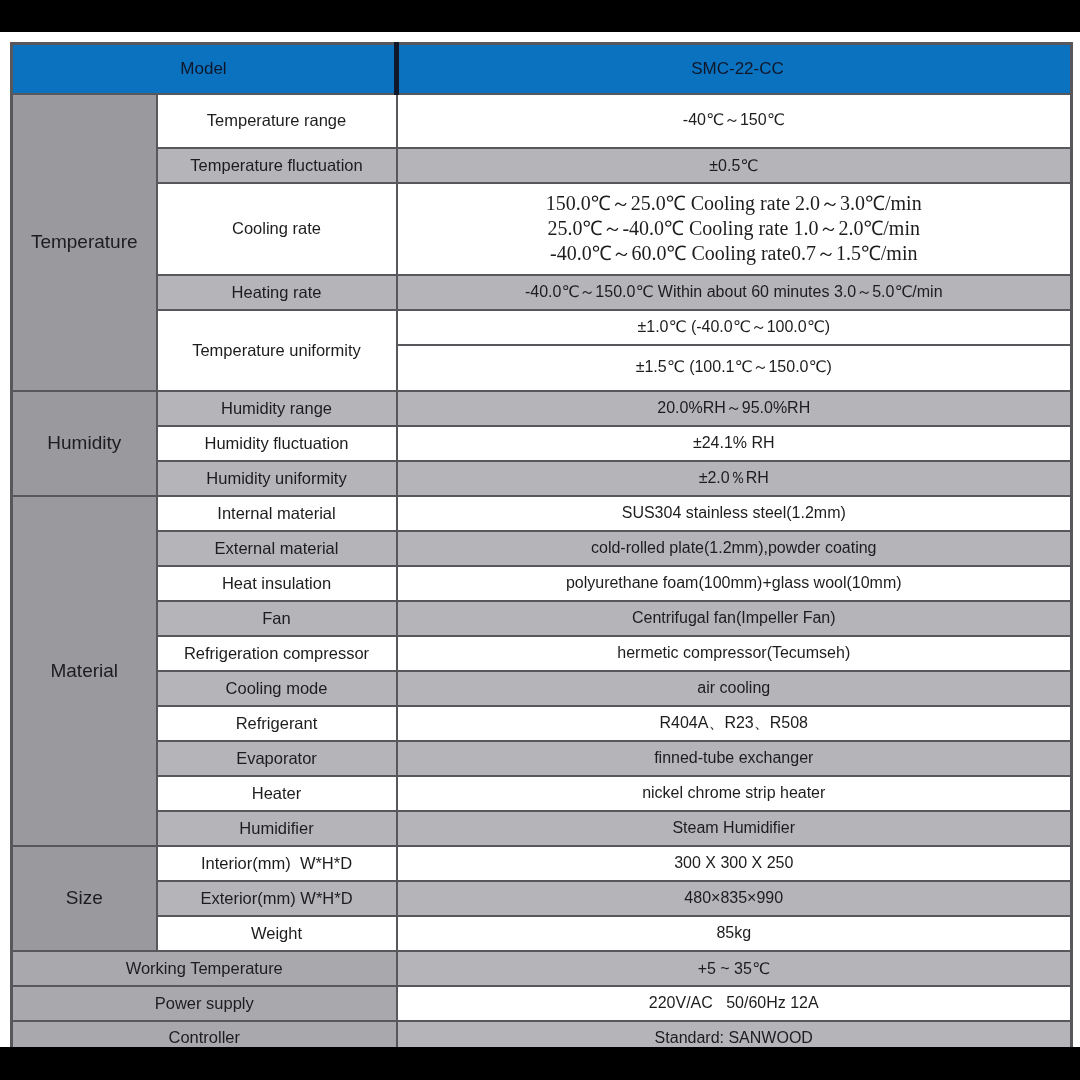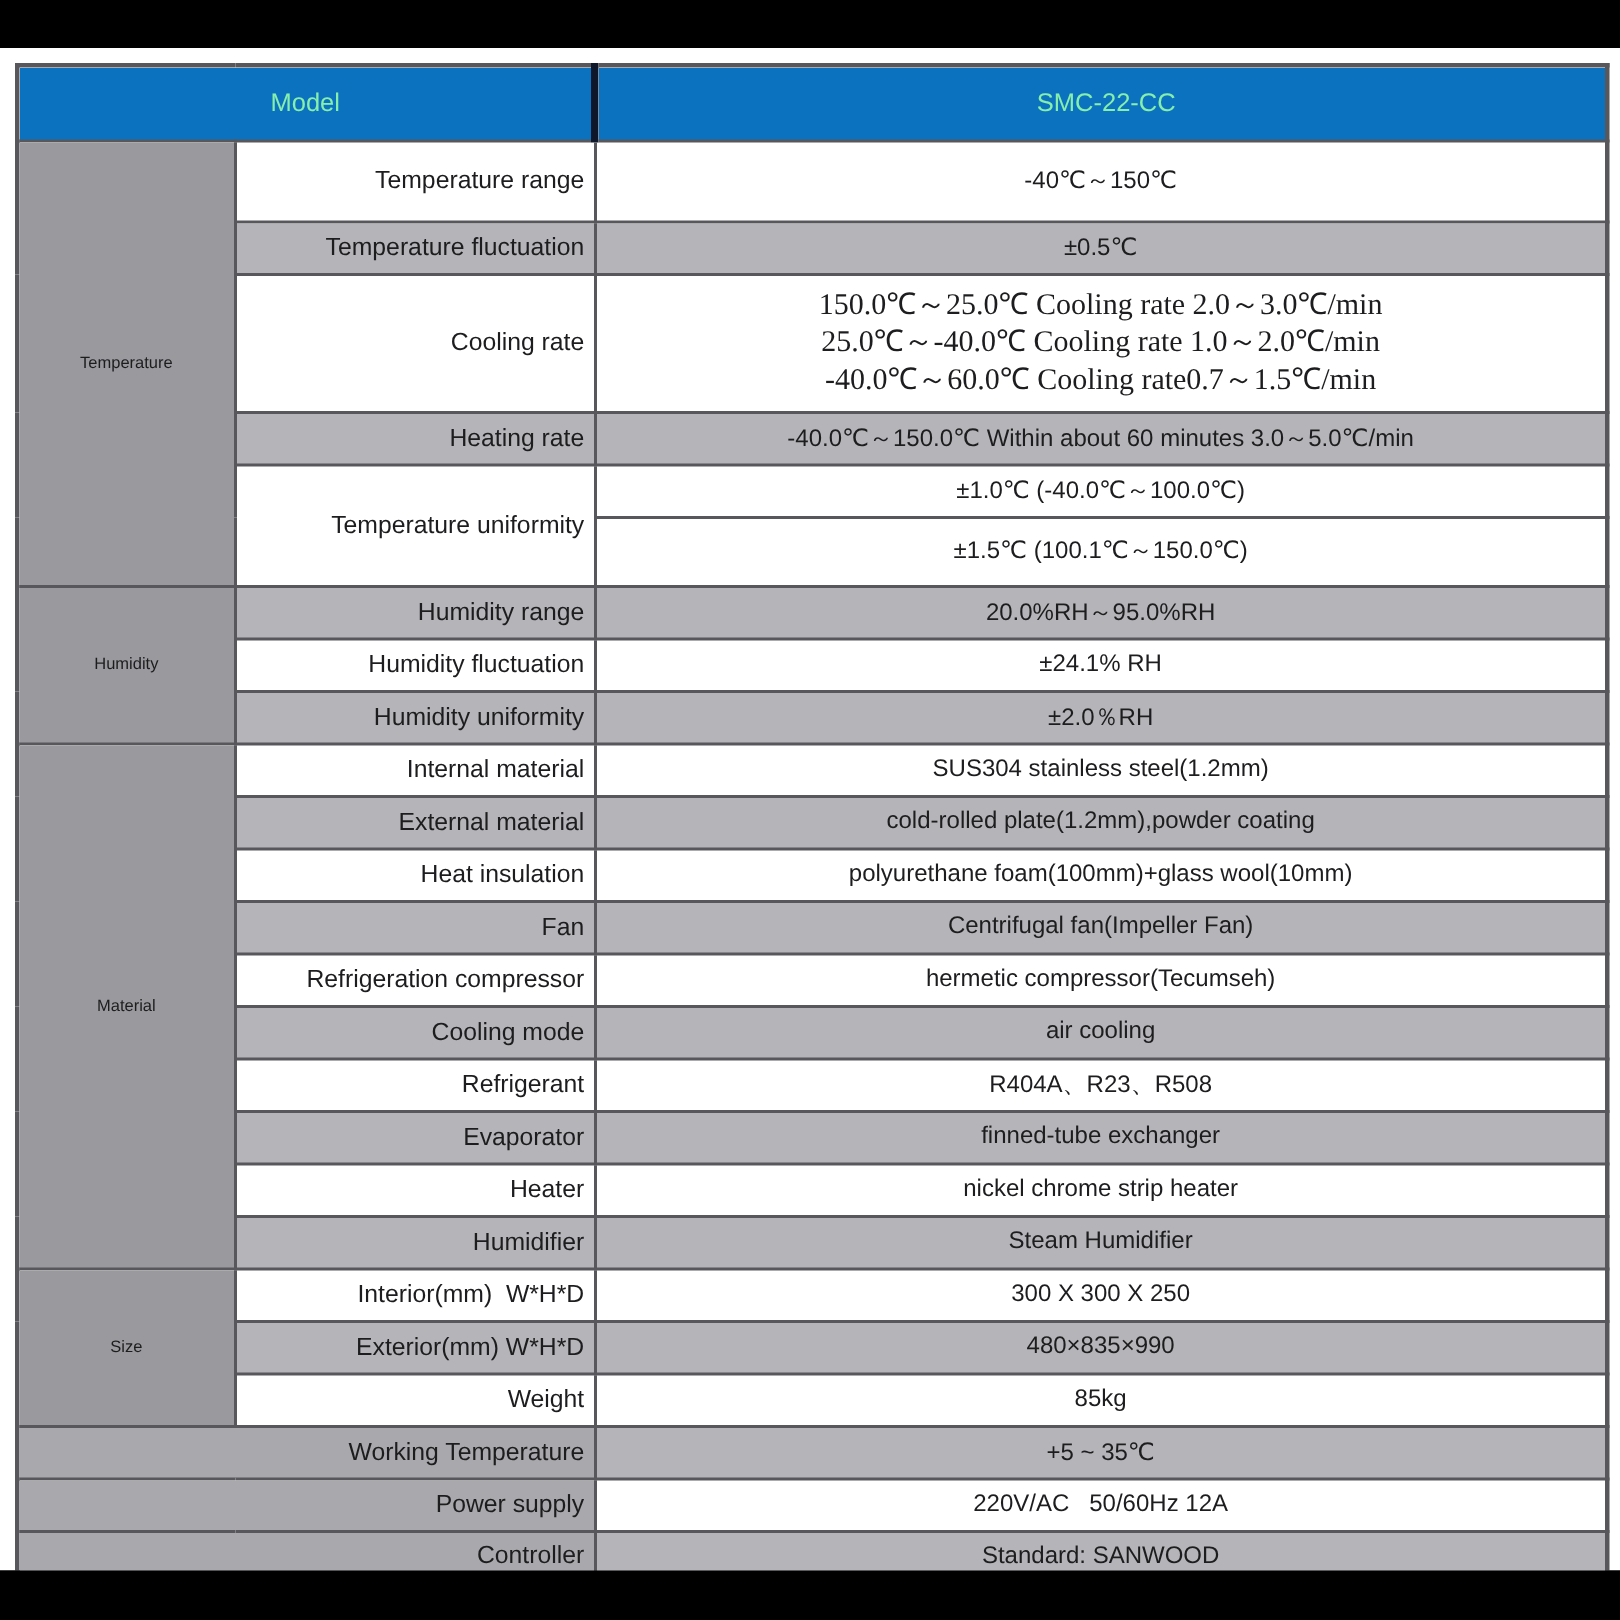--- a/index.html
+++ b/index.html
@@ -51,32 +51,32 @@
     padding: 2px 6px;
     overflow: hidden;
   }
   tr { height: 35px; }
   tr.h-hdr { height: 50px; }
   tr.h-lg  { height: 54px; }
   tr.h-xl  { height: 92px; }
   tr.h-sm  { height: 46px; }
   .hdr-cell {
     background: var(--header-blue, #0b72c0);
-    color: #86efac;
+    color: #0f172a;
     font-size: 17px;
   }
   .hdr-cell.hdr-val { border-left: 5px solid #0f172a; padding-left: 12px; }
   .cat {
     background: var(--category-gray, #9a9a9e);
-    font-size: 11px;
+    font-size: 19px;
   }
   .w { background: #ffffff; }
   .g { background: var(--stripe-gray, #b5b5b9); }
   .flbl { background: var(--footer-gray, #a9a9ad); }
-  .lbl { font-size: 16.5px; text-align: right; }
+  .lbl { font-size: 16.5px; }
   .mline { line-height: 25px; font-size: 20px; font-family: Liberation Serif, serif; }
 </style>
 </head>
 <body>
 
 <div class="stage">
   <div class="letterbox top"></div>
   <div class="page">
 
     <table class="spec">

